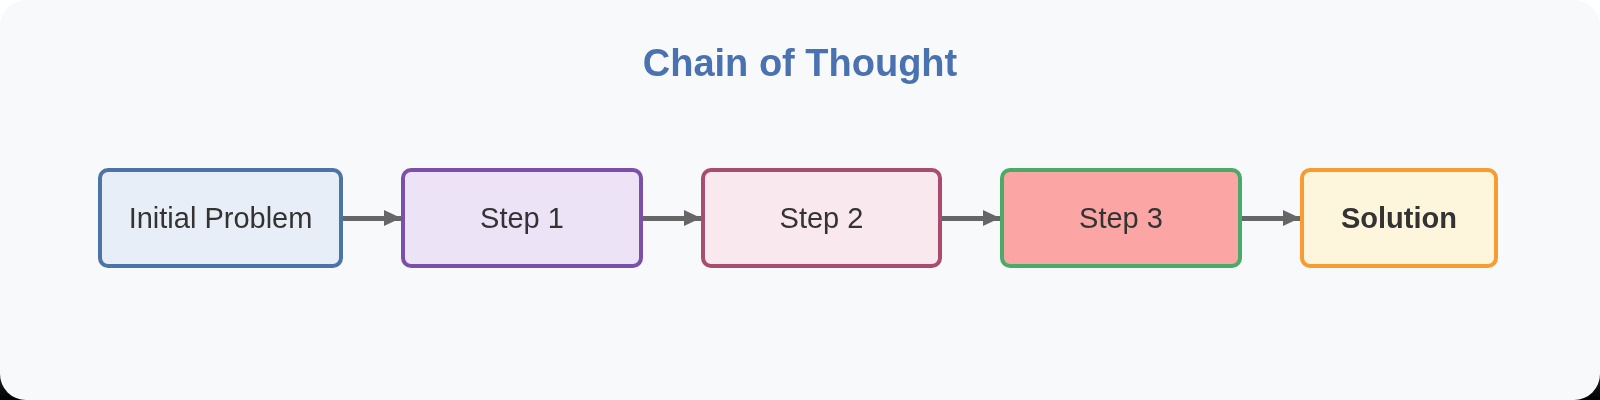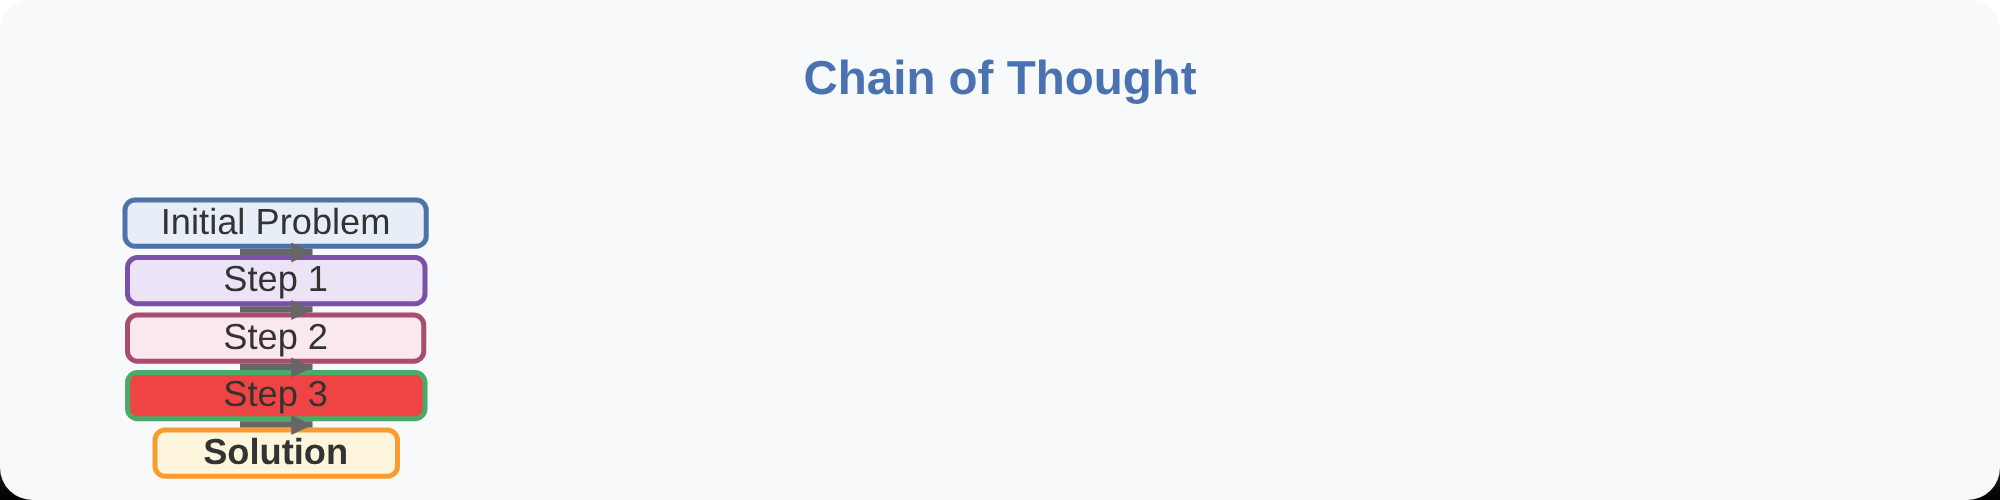--- a/index.html
+++ b/index.html
@@ -30,21 +30,20 @@
     font-weight: 700;
     color: var(--title-color, #4a72b0);
   }
   .row {
     position: absolute;
     top: 158px;
     left: 98px;
     height: 120px;
     display: flex;
     align-items: center;
-    flex-direction: column;
   }
   .node {
     height: 100px;
     box-sizing: border-box;
     border: 4px solid #888;
     border-radius: 10px;
     display: flex;
     align-items: center;
     justify-content: center;
   }
@@ -110,21 +109,21 @@
 
     <div class="node n2" style="border-color: rgb(168, 77, 110); background: rgb(250, 232, 239); text-align: center;">
       <span class="label">Step 2</span>
     </div>
 
     <div class="connector">
       <div class="shaft"></div>
       <div class="head"></div>
     </div>
 
-    <div class="node n3" style="border-color: rgb(74, 170, 104); background: #ef4444;">
+    <div class="node n3" style="border-color: rgb(74, 170, 104); background: #fca5a5;">
       <span class="label">Step 3</span>
     </div>
 
     <div class="connector">
       <div class="shaft"></div>
       <div class="head"></div>
     </div>
 
     <div class="node n4" style="border-color: rgb(248, 155, 49); background: rgb(253, 245, 220); font-weight: bold;">
       <span class="label">Solution</span>

